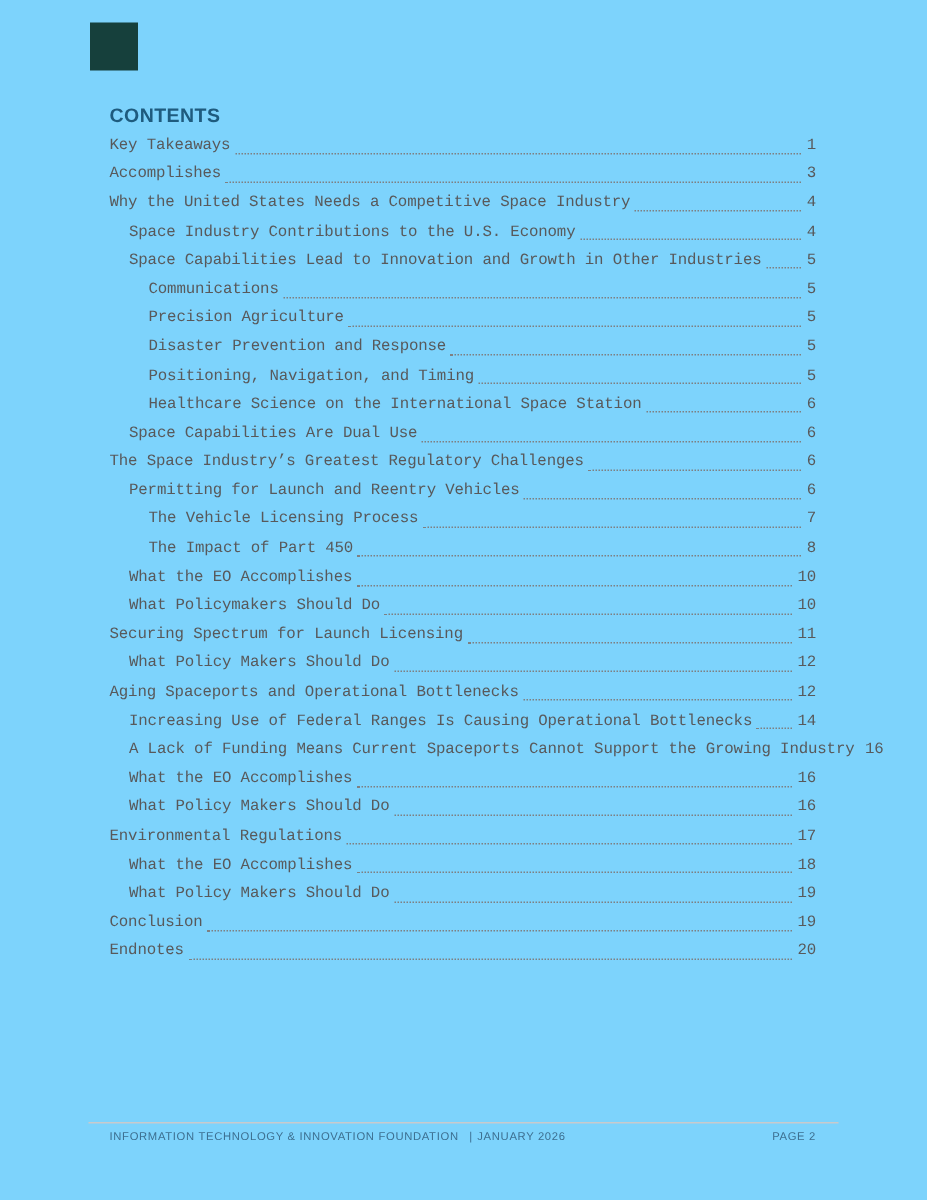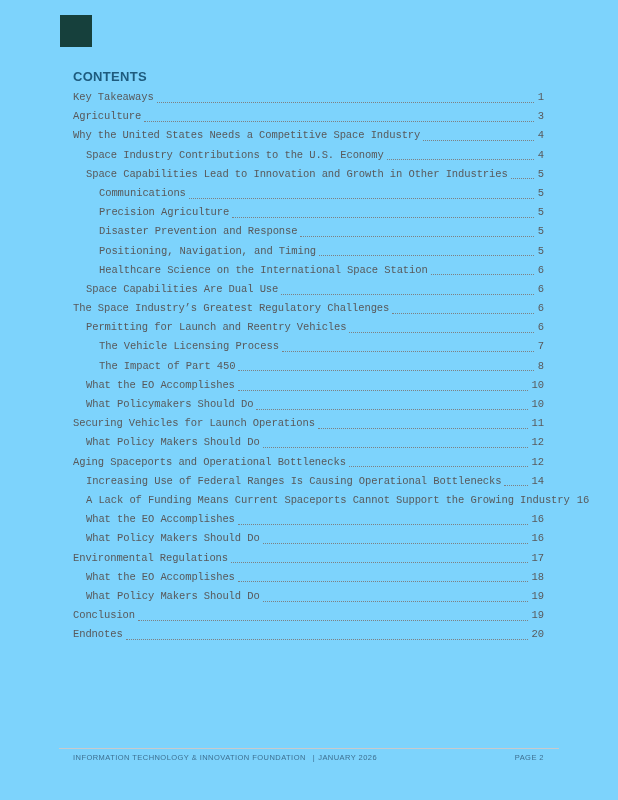--- a/index.html
+++ b/index.html
@@ -62,21 +62,21 @@
 
   <h1 class="contents-heading" style="color: rgb(30, 91, 126);">CONTENTS</h1>
 
   <div class="toc" id="toc" style="color: rgb(88, 89, 91);">
       <div class="toc-row">
         <span class="toc-label">Key Takeaways</span>
         <span class="dots" style="border-bottom-color: rgb(126, 128, 130);"></span>
         <span class="toc-page">1</span>
       </div>
       <div class="toc-row">
-        <span class="toc-label">Agriculture</span>
+        <span class="toc-label">Accomplishes</span>
         <span class="dots" style="border-bottom-color: rgb(126, 128, 130);"></span>
         <span class="toc-page">3</span>
       </div>
       <div class="toc-row">
         <span class="toc-label">Why the United States Needs a Competitive Space Industry</span>
         <span class="dots" style="border-bottom-color: rgb(126, 128, 130);"></span>
         <span class="toc-page">4</span>
       </div>
       <div class="toc-row lvl1">
         <span class="toc-label">Space Industry Contributions to the U.S. Economy</span>
@@ -142,21 +142,21 @@
         <span class="toc-label">What the EO Accomplishes</span>
         <span class="dots" style="border-bottom-color: rgb(126, 128, 130);"></span>
         <span class="toc-page">10</span>
       </div>
       <div class="toc-row lvl1">
         <span class="toc-label">What Policymakers Should Do</span>
         <span class="dots" style="border-bottom-color: rgb(126, 128, 130);"></span>
         <span class="toc-page">10</span>
       </div>
       <div class="toc-row">
-        <span class="toc-label">Securing Vehicles for Launch Operations</span>
+        <span class="toc-label">Securing Spectrum for Launch Licensing</span>
         <span class="dots" style="border-bottom-color: rgb(126, 128, 130);"></span>
         <span class="toc-page">11</span>
       </div>
       <div class="toc-row lvl1">
         <span class="toc-label">What Policy Makers Should Do</span>
         <span class="dots" style="border-bottom-color: rgb(126, 128, 130);"></span>
         <span class="toc-page">12</span>
       </div>
       <div class="toc-row">
         <span class="toc-label">Aging Spaceports and Operational Bottlenecks</span>

